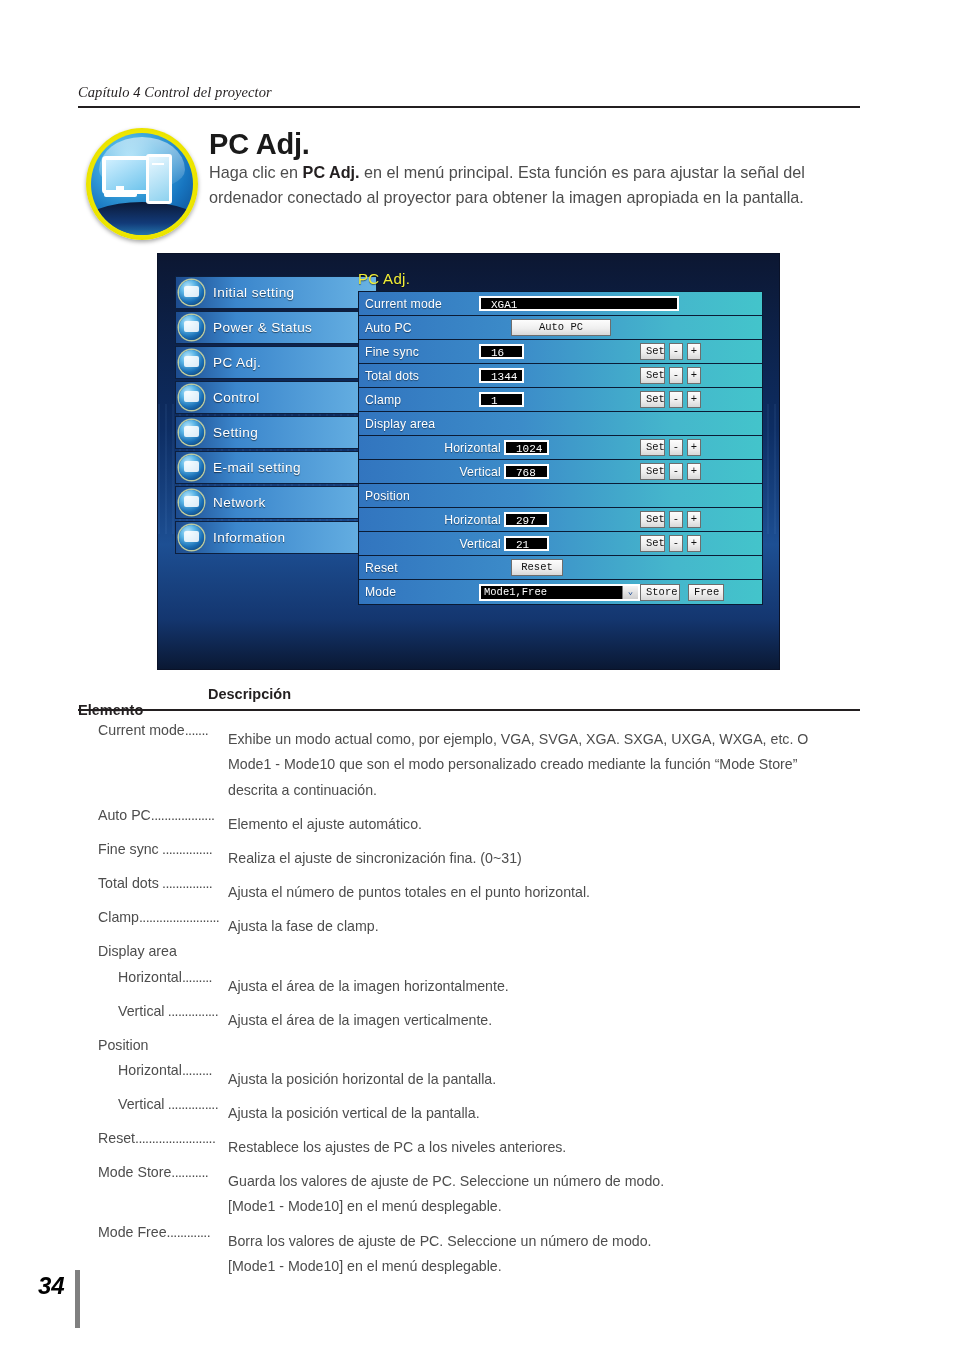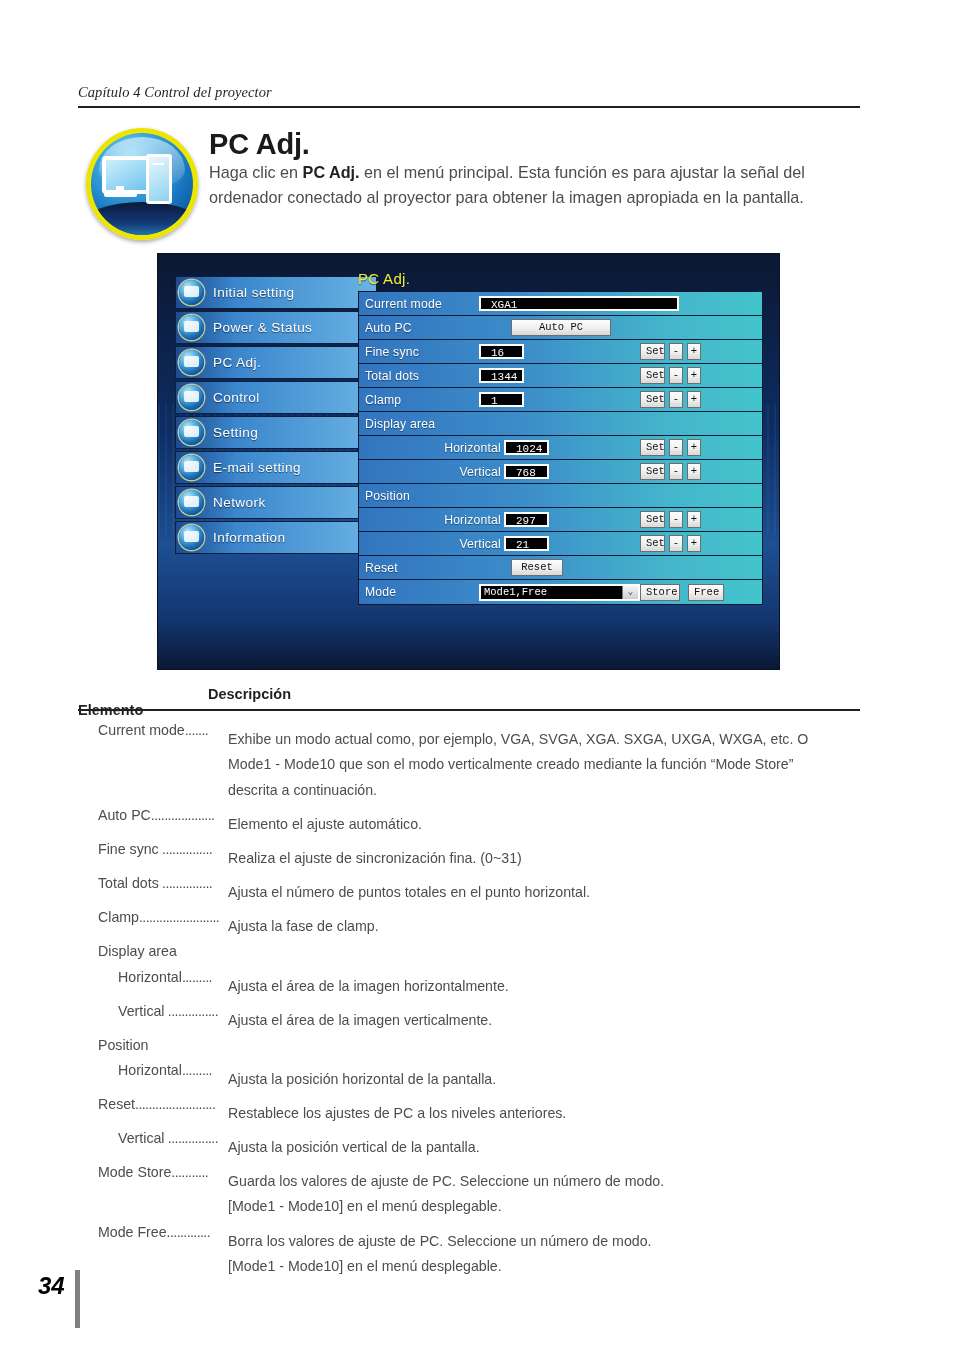--- a/index.html
+++ b/index.html
@@ -546,21 +546,21 @@
 </div>
 
 <div class="tbl-head-elem">Elemento</div>
 <div class="tbl-head-desc">Descripción</div>
 <div class="tbl-rule"></div>
 
 <div class="desc-area">
 
   <div class="drow">
     <span class="dterm"><span>Current mode</span><span class="leader">.......</span></span><span class="dtext">Exhibe un modo actual como, por ejemplo, VGA, SVGA, XGA. SXGA, UXGA, WXGA, etc. O</span>
-    <span class="dcont">Mode1 - Mode10 que son el modo verticalmente creado mediante la función “Mode Store”</span>
+    <span class="dcont">Mode1 - Mode10 que son el modo personalizado creado mediante la función “Mode Store”</span>
     <span class="dcont">descrita a continuación.</span>
   </div>
 
   <div class="drow">
     <span class="dterm"><span>Auto PC</span><span class="leader">...................</span></span><span class="dtext">Elemento el ajuste automático.</span>
   </div>
 
   <div class="drow">
     <span class="dterm"><span>Fine sync</span><span class="leader"> ...............</span></span><span class="dtext">Realiza el ajuste de sincronización fina. (0~31)</span>
   </div>
@@ -583,25 +583,25 @@
     <span class="dterm sub"><span>Vertical</span><span class="leader"> ...............</span></span><span class="dtext">Ajusta el área de la imagen verticalmente.</span>
   </div>
 
   <div class="drow dplain">Position</div>
 
   <div class="drow">
     <span class="dterm sub"><span>Horizontal</span><span class="leader">.........</span></span><span class="dtext">Ajusta la posición horizontal de la pantalla.</span>
   </div>
 
   <div class="drow">
+    <span class="dterm sub"><span>Vertical</span><span class="leader"> ...............</span></span><span class="dtext">Ajusta la posición vertical de la pantalla.</span>
+  </div>
+
+  <div class="drow">
     <span class="dterm"><span>Reset</span><span class="leader">........................</span></span><span class="dtext">Restablece los ajustes de PC a los niveles anteriores.</span>
-  </div>
-
-  <div class="drow">
-    <span class="dterm sub"><span>Vertical</span><span class="leader"> ...............</span></span><span class="dtext">Ajusta la posición vertical de la pantalla.</span>
   </div>
 
   <div class="drow">
     <span class="dterm"><span>Mode Store</span><span class="leader">...........</span></span><span class="dtext">Guarda los valores de ajuste de PC. Seleccione un número de modo.</span>
     <span class="dcont">[Mode1 - Mode10] en el menú desplegable.</span>
   </div>
 
   <div class="drow">
     <span class="dterm"><span>Mode Free</span><span class="leader">.............</span></span><span class="dtext">Borra los valores de ajuste de PC. Seleccione un número de modo.</span>
     <span class="dcont">[Mode1 - Mode10] en el menú desplegable.</span>

